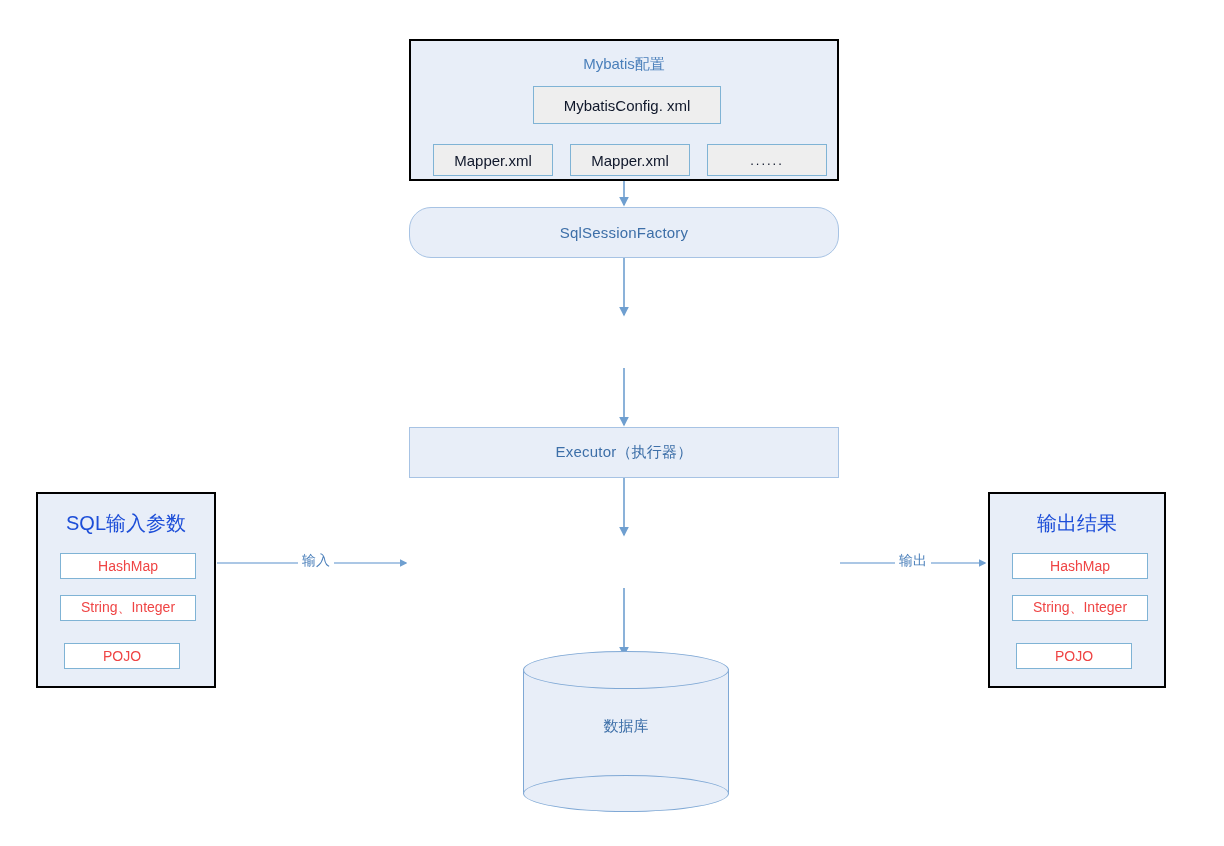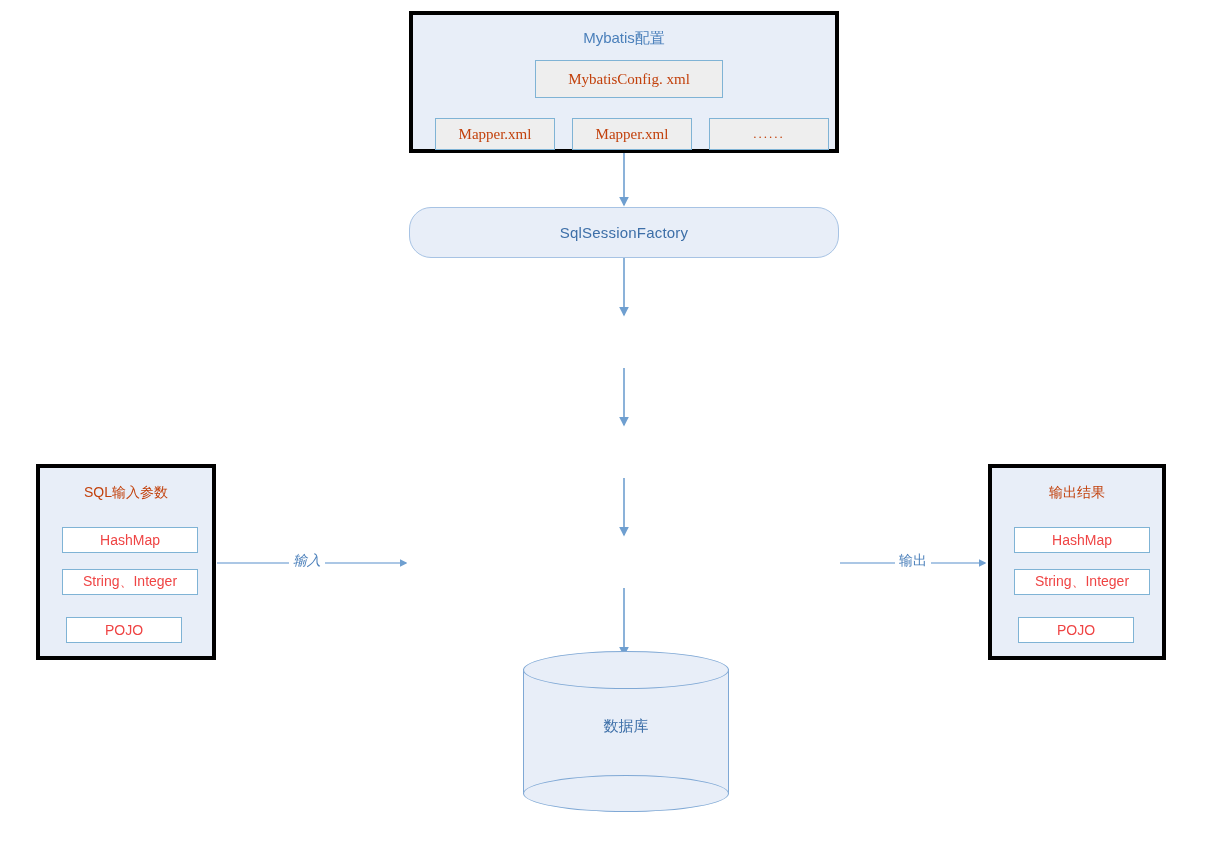--- a/index.html
+++ b/index.html
@@ -25,22 +25,23 @@
     width: 1224px;
     height: 846px;
     pointer-events: none;
   }
 
   
   .panel {
     position: absolute;
     box-sizing: border-box;
     background: #e8eef8;
-    border: 4px solid #000000;
+    border: 2px solid #000000;
     color: #3a6ea8;
+    margin-top: 28px;
   }
   .stage {
     position: absolute;
     box-sizing: border-box;
     background: #e8eef8;
     border: 1px solid #a7c3e4;
     color: #3d6fa8;
     display: flex;
     align-items: center;
     justify-content: center;
@@ -62,26 +63,25 @@
     width: 100%;
     text-align: center;
     font-size: 15px;
     color: #4a7fba;
   }
   .grey-box {
     position: absolute;
     box-sizing: border-box;
     background: #eeeeee;
     border: 1px solid #7fb3d5;
-    color: #c2410c;
+    color: #0f172a;
     display: flex;
     align-items: center;
     justify-content: center;
     font-size: 15px;
-    font-family: Liberation Serif, serif;
   }
   #mybatis-config-file {
     left: 122px;
     top: 45px;
     width: 188px;
     height: 38px;
   }
   #mapper-xml-1 { left: 22px;  top: 103px; width: 120px; height: 32px; }
   #mapper-xml-2 { left: 159px; top: 103px; width: 120px; height: 32px; }
   #mapper-xml-more { left: 296px; top: 103px; width: 120px; height: 32px; letter-spacing: 2px; font-size: 13px; }
@@ -95,22 +95,22 @@
   
   #sql-input-panel  { left: 36px;  top: 464px; width: 180px; height: 196px; }
   #output-panel     { left: 988px; top: 464px; width: 178px; height: 196px; }
 
   .side-title {
     position: absolute;
     left: 0;
     top: 16px;
     width: 100%;
     text-align: center;
-    font-size: 14px;
-    color: #c2410c;
+    font-size: 20px;
+    color: #1d4ed8;
   }
   .white-box {
     position: absolute;
     box-sizing: border-box;
     background: #ffffff;
     border: 1px solid #7fb3d5;
     color: #ef4444;
     display: flex;
     align-items: center;
     justify-content: center;
@@ -123,21 +123,21 @@
 
   
   .edge-label {
     position: absolute;
     font-size: 14px;
     color: #4a7fba;
     background: #ffffff;
     padding: 0 4px;
     white-space: nowrap;
   }
-  #edge-label-input  { left: 289px; top: 552px; font-style: italic; }
+  #edge-label-input  { left: 298px; top: 552px; }
   #edge-label-output { left: 895px; top: 552px; }
 
   
   #database-node {
     position: absolute;
     left: 523px;
     top: 651px;
     width: 206px;
     height: 161px;
   }
@@ -219,20 +219,21 @@
     <div class="grey-box" id="mapper-xml-1">Mapper.xml</div>
 
     <div class="grey-box" id="mapper-xml-2">Mapper.xml</div>
 
     <div class="grey-box" id="mapper-xml-more">......</div>
   </div>
 
   <div class="stage" id="sql-session-factory">SqlSessionFactory</div>
 
 
+  <div class="stage" id="executor">Executor（执行器）</div>
 
 
   <div class="panel" id="sql-input-panel">
     <div class="side-title">SQL输入参数</div>
     <div class="white-box wb1">HashMap</div>
     <div class="white-box wb2">String、Integer</div>
     <div class="white-box wb3">POJO</div>
   </div>
 
   <div class="panel" id="output-panel">

